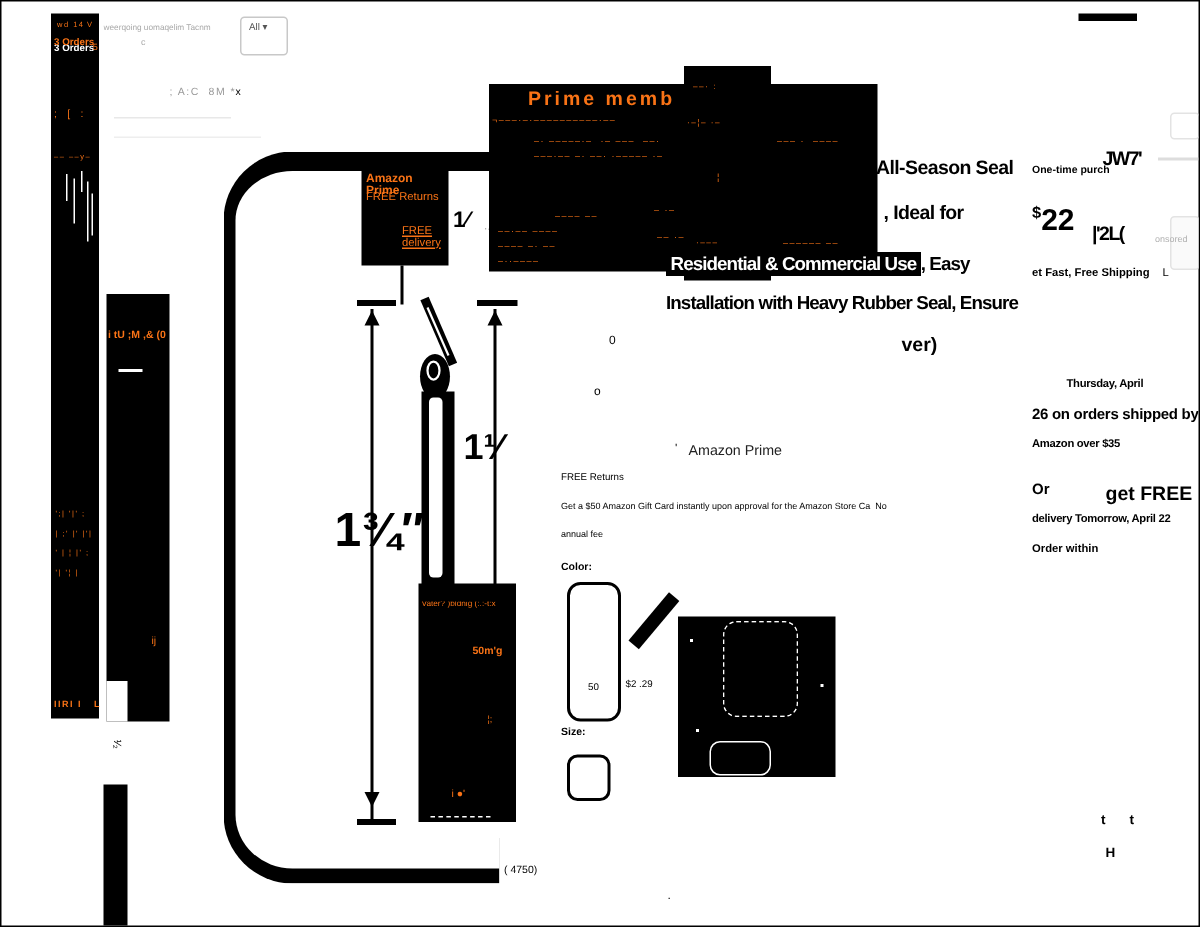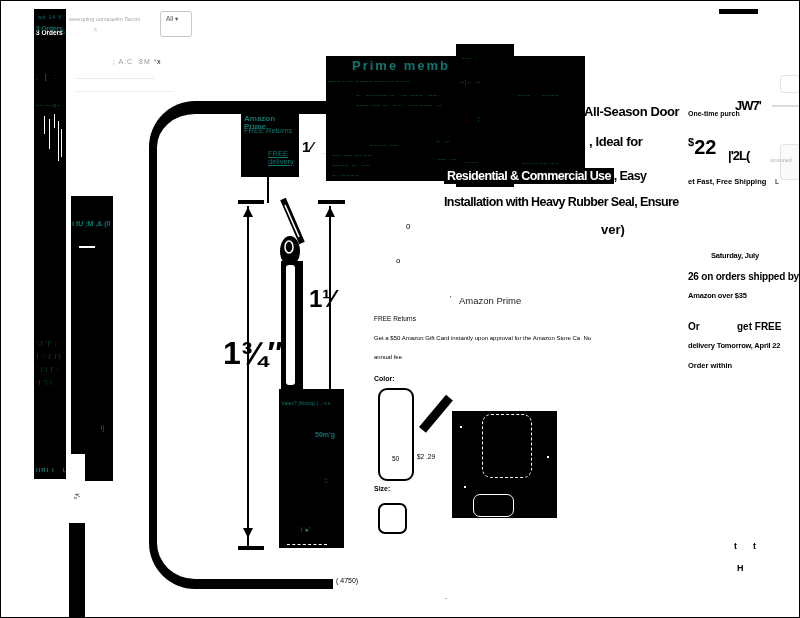--- a/index.html
+++ b/index.html
@@ -1,20 +1,20 @@
 <!DOCTYPE html>
 <html><head>
 <meta charset="utf-8">
 <style>
   html,body{margin:0;padding:0;background:#f4f4f4;}
   .screen{position:relative;width:800px;height:618px;background:#fff;overflow:hidden;
           font-family:"Liberation Sans",sans-serif;color:#000;border:1px solid #000;box-sizing:border-box;}
   .abs{position:absolute;line-height:1;}
   .blk{background:#000;}
-  .wt{color:#0f766e;}
+  .wt{color:#f97316;}
   .gar{white-space:pre;letter-spacing:1px;}
   .b{font-weight:700;}
   .vbar{position:absolute;width:1px;background:#fff;}
   .arrup{position:absolute;width:0;height:0;border-left:5px solid transparent;border-right:5px solid transparent;border-bottom:10px solid #000;}
   .arrdn{position:absolute;width:0;height:0;border-left:5px solid transparent;border-right:5px solid transparent;border-top:10px solid #000;}
   .cap{position:absolute;height:4px;background:#000;}
   .dimline{position:absolute;width:2px;background:#000;}
   .inv{background:#000;color:#fff;padding:1px 3px;}
   input.search{border:none;outline:none;background:transparent;}
   input.search::placeholder{color:#a8a8a8;}
@@ -126,21 +126,21 @@
   </div>
 
   <div class="abs blk" style="left:455px;top:43px;width:58px;height:143px;">
     <span class="abs wt gar" style="left:6px;top:12px;font-size:5.5px;">––· :</span>
     <span class="abs wt gar" style="left:2px;top:36px;font-size:5.5px;">·–¦– ·–</span>
     <span class="abs wt gar" style="left:22px;top:72px;font-size:6px;">¦</span>
     <span class="abs wt gar" style="left:8px;top:116px;font-size:5.5px;">·–––</span>
     <span class="abs wt gar" style="left:2px;top:132px;font-size:5.5px;">–·– ––</span>
   </div>
 
-  <div class="abs b" style="left:583px;top:104px;font-size:13px;letter-spacing:-0.4px;white-space:nowrap;">All-Season Door</div>
+  <div class="abs b" style="left:583px;top:104px;font-size:13px;letter-spacing:-0.4px;white-space:nowrap;">All-Season Seal</div>
   <div class="abs b" style="left:588px;top:134px;font-size:13px;letter-spacing:-0.4px;white-space:nowrap;">, Ideal for</div>
   <div class="abs b" style="left:443px;top:169px;font-size:12.5px;letter-spacing:-0.6px;white-space:nowrap;">
     <span class="inv">Residential &amp; Commercial Use</span><span>, Easy</span>
   </div>
   <div class="abs b" style="left:443px;top:195px;font-size:12.5px;letter-spacing:-0.6px;white-space:nowrap;">Installation with Heavy Rubber Seal, Ensure</div>
   <div class="abs b" style="left:600px;top:222px;font-size:13px;">ver)</div>
 
   <div class="abs" style="left:405px;top:222px;font-size:8px;">0</div>
   <div class="abs" style="left:395px;top:256px;font-size:8px;">o</div>
 
@@ -168,25 +168,25 @@
 
   <div class="abs b" style="left:687px;top:109px;font-size:7px;">One-time purch</div>
   <div class="abs b" style="left:734px;top:98px;font-size:13px;letter-spacing:-1px;text-align:center;">JW7'</div>
   <div class="abs" style="left:687px;top:136px;">
     <span class="b" style="font-size:11px;vertical-align:8px;">$</span><span class="b" style="font-size:20px;">22</span>
   </div>
   <div class="abs b" style="left:727px;top:148px;font-size:13px;letter-spacing:-1px;">|'2L(</div>
   <div class="abs b" style="left:687px;top:177px;font-size:7.5px;">et Fast, Free Shipping</div>
   <div class="abs" style="left:774px;top:177px;font-size:7.5px;">L</div>
 
-  <div class="abs b" style="left:710px;top:251px;font-size:7.5px;letter-spacing:-0.2px;">Saturday, July</div>
+  <div class="abs b" style="left:710px;top:251px;font-size:7.5px;letter-spacing:-0.2px;">Thursday, April</div>
   <div class="abs b" style="left:687px;top:271px;font-size:10px;letter-spacing:-0.2px;">26 on orders shipped by</div>
   <div class="abs b" style="left:687px;top:291px;font-size:7.5px;letter-spacing:-0.2px;">Amazon over $35</div>
   <div class="abs b" style="left:687px;top:321px;font-size:10px;">Or</div>
-  <div class="abs b" style="left:736px;top:321px;font-size:10px;text-align:right;">get FREE</div>
+  <div class="abs b" style="left:736px;top:321px;font-size:13px;text-align:right;">get FREE</div>
   <div class="abs b" style="left:687px;top:341px;font-size:7.5px;letter-spacing:-0.2px;">delivery Tomorrow, April 22</div>
   <div class="abs b" style="left:687px;top:361px;font-size:7.5px;">Order within</div>
 
   <div class="abs" style="left:73px;top:492px;font-size:7px;writing-mode:vertical-rl;">¹⁄₂</div>
   <i class="abs blk" style="left:68px;top:522px;width:16px;height:96px;"></i>
 
   <div class="abs b" style="left:733px;top:541px;font-size:9px;">t</div>
   <div class="abs b" style="left:752px;top:541px;font-size:9px;">t</div>
   <div class="abs b" style="left:736px;top:563px;font-size:9px;">H</div>
   <div class="abs" style="left:444px;top:592px;font-size:8px;">.</div>

